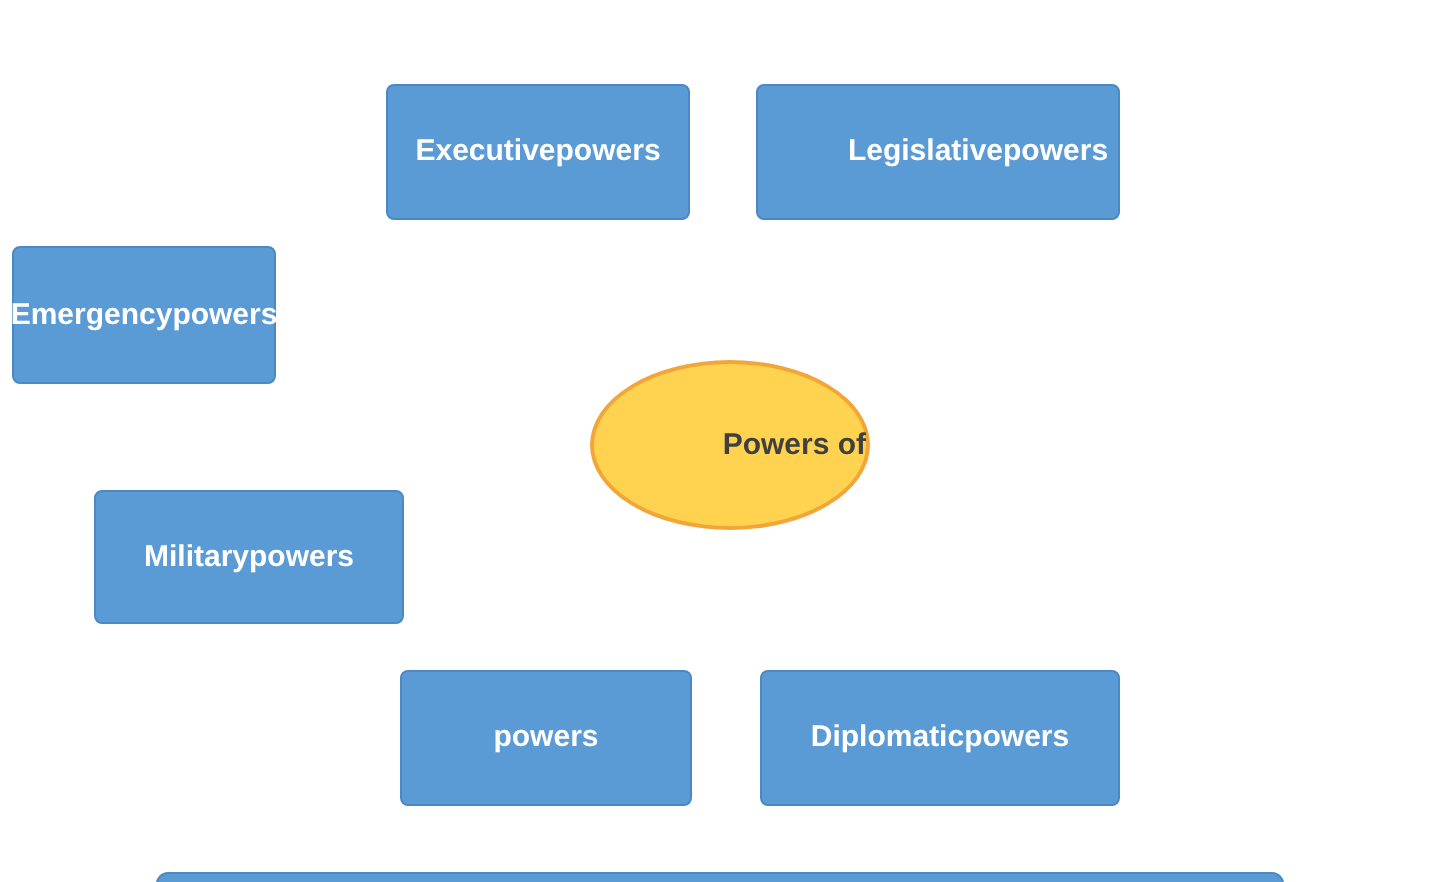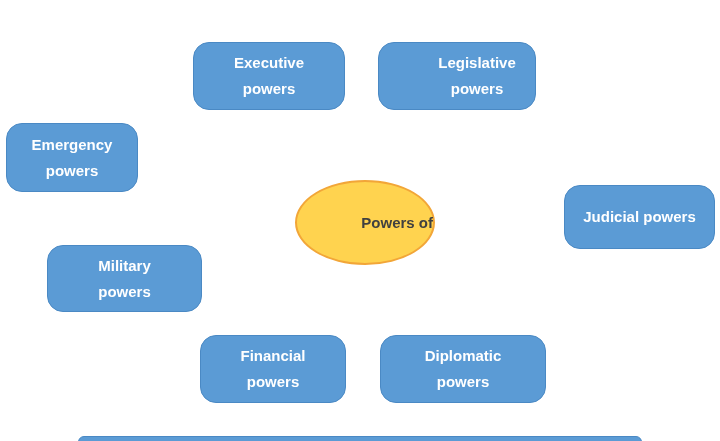--- a/index.html
+++ b/index.html
@@ -13,38 +13,38 @@
     width: 720px;
     height: 441px;
     background: #ffffff;
     overflow: hidden;
   }
   .node {
     position: absolute;
     box-sizing: border-box;
     background: var(--node-fill, #5B9BD5);
     border: 1px solid var(--node-border, #4A89C4);
-    border-radius: 16px;
+    border-radius: 4px;
     color: var(--node-text, #ffffff);
     font-weight: 700;
     font-size: 15px;
     line-height: 26px;
     text-align: center;
     display: flex;
-    flex-direction: column;
+    flex-direction: row;
     justify-content: center;
     align-items: center;
   }
   .pos-executive   { left: 193px; top: 42px;  width: 152px; height: 68px; }
-  .pos-legislative { left: 378px; top: 42px;  width: 158px; height: 68px; padding-left: 40px; }
+  .pos-legislative { left: 378px; top: 42px;  width: 182px; height: 68px; padding-left: 40px; }
   .pos-emergency   { left: 6px;   top: 123px; width: 132px; height: 69px; }
   .pos-judicial    { left: 564px; top: 185px; width: 151px; height: 64px; }
   .pos-military    { left: 10px;  top: 245px; width: 155px; height: 67px; margin-left: 37px; }
   .pos-financial   { left: 200px; top: 335px; width: 146px; height: 68px; }
-  .pos-diplomatic  { left: 380px; top: 335px; width: 166px; height: 68px; }
+  .pos-diplomatic  { left: 380px; top: 335px; width: 180px; height: 68px; }
 
   .center-ellipse {
     position: absolute;
     box-sizing: border-box;
     left: 295px;
     top: 180px;
     width: 140px;
     height: 85px;
     background: var(--center-fill, #FFD34F);
     border: 2px solid var(--center-border, #F2A638);
@@ -84,32 +84,27 @@
   <div class="node pos-legislative">
     <div class="line">Legislative</div>
     <div class="line">powers</div>
   </div>
 
   <div class="node pos-emergency">
     <div class="line">Emergency</div>
     <div class="line">powers</div>
   </div>
 
-  <div class="node pos-judicial">
-    <div class="line">Judicial powers</div>
-    <div class="line"></div>
-  </div>
 
   <div class="node pos-military">
     <div class="line">Military</div>
     <div class="line">powers</div>
   </div>
 
   <div class="node pos-financial">
-    <div class="line">Financial</div>
     <div class="line">powers</div>
   </div>
 
   <div class="node pos-diplomatic">
     <div class="line">Diplomatic</div>
     <div class="line">powers</div>
   </div>
 
   <div class="center-ellipse">
     <div class="line">Powers of</div>

